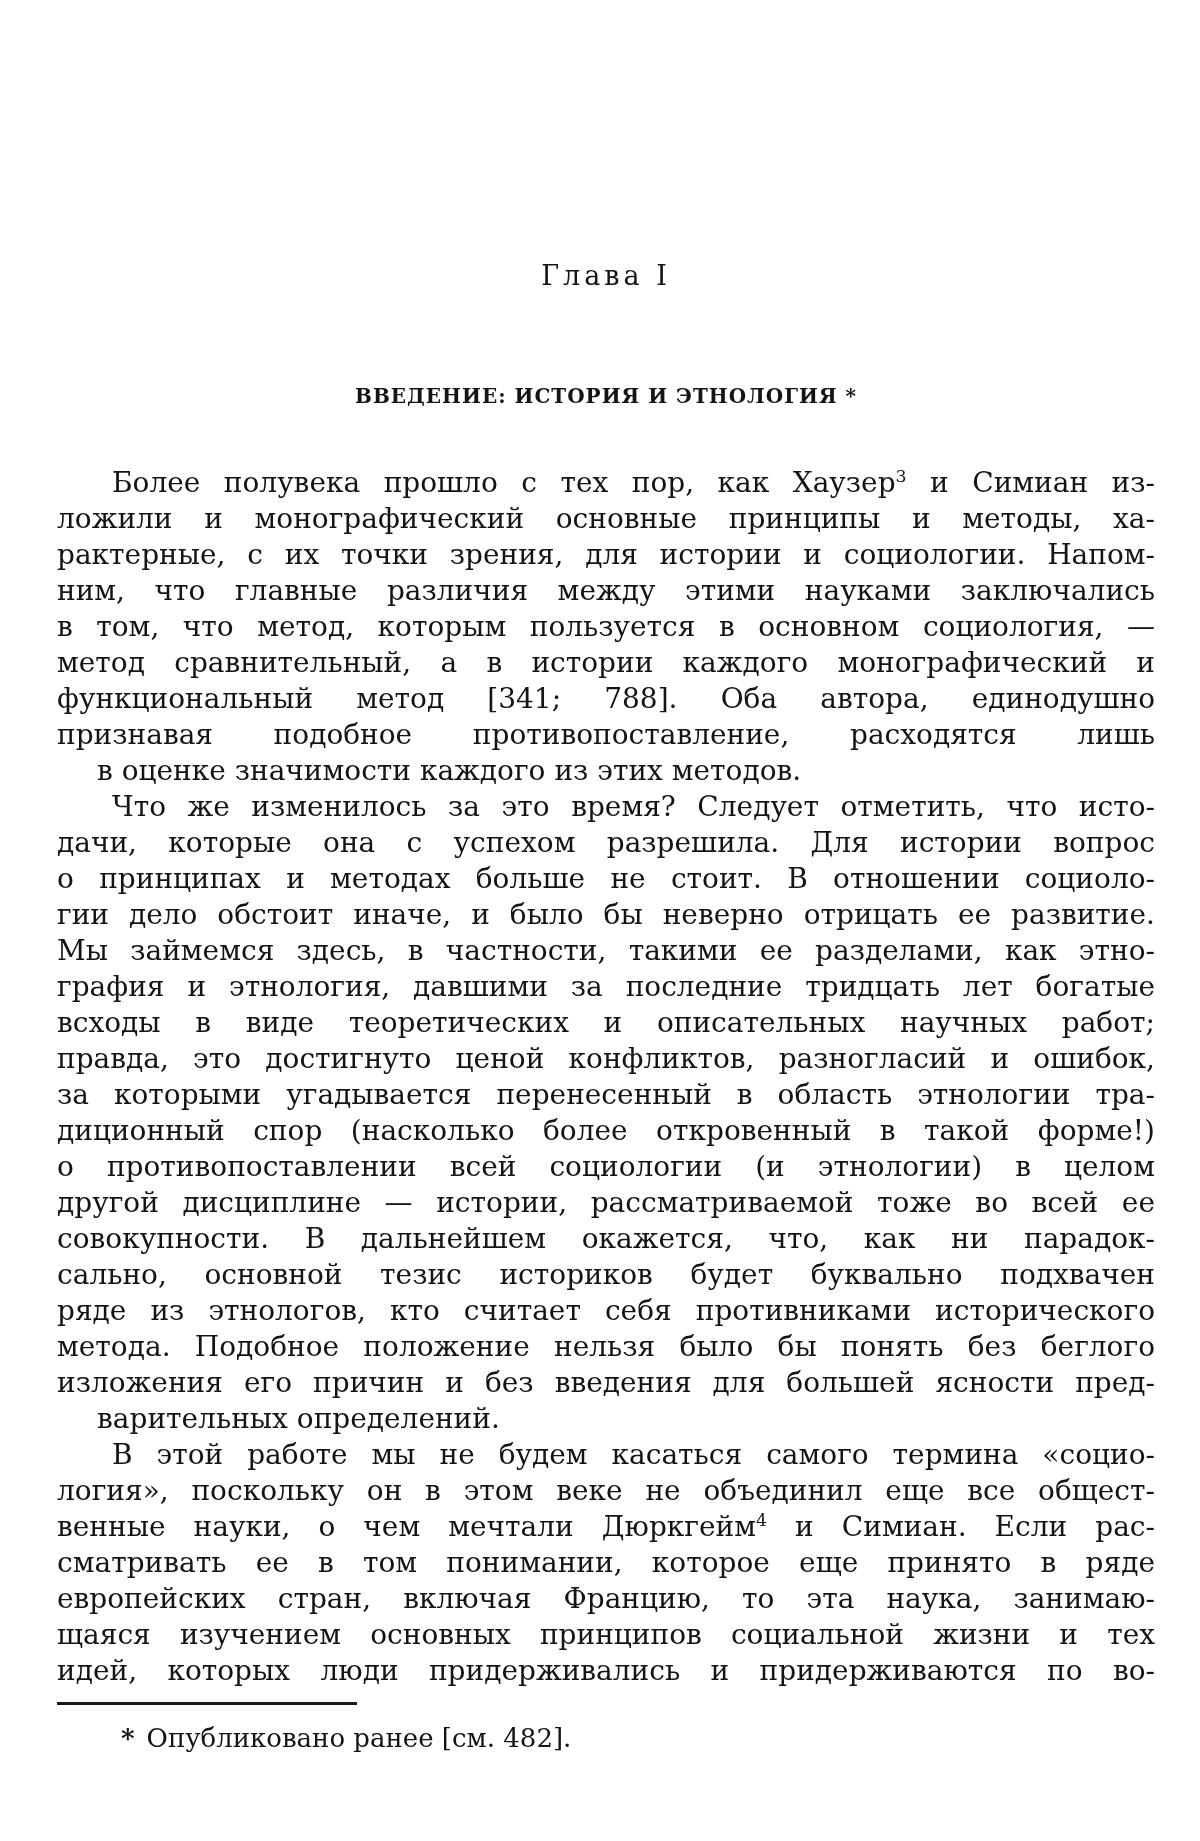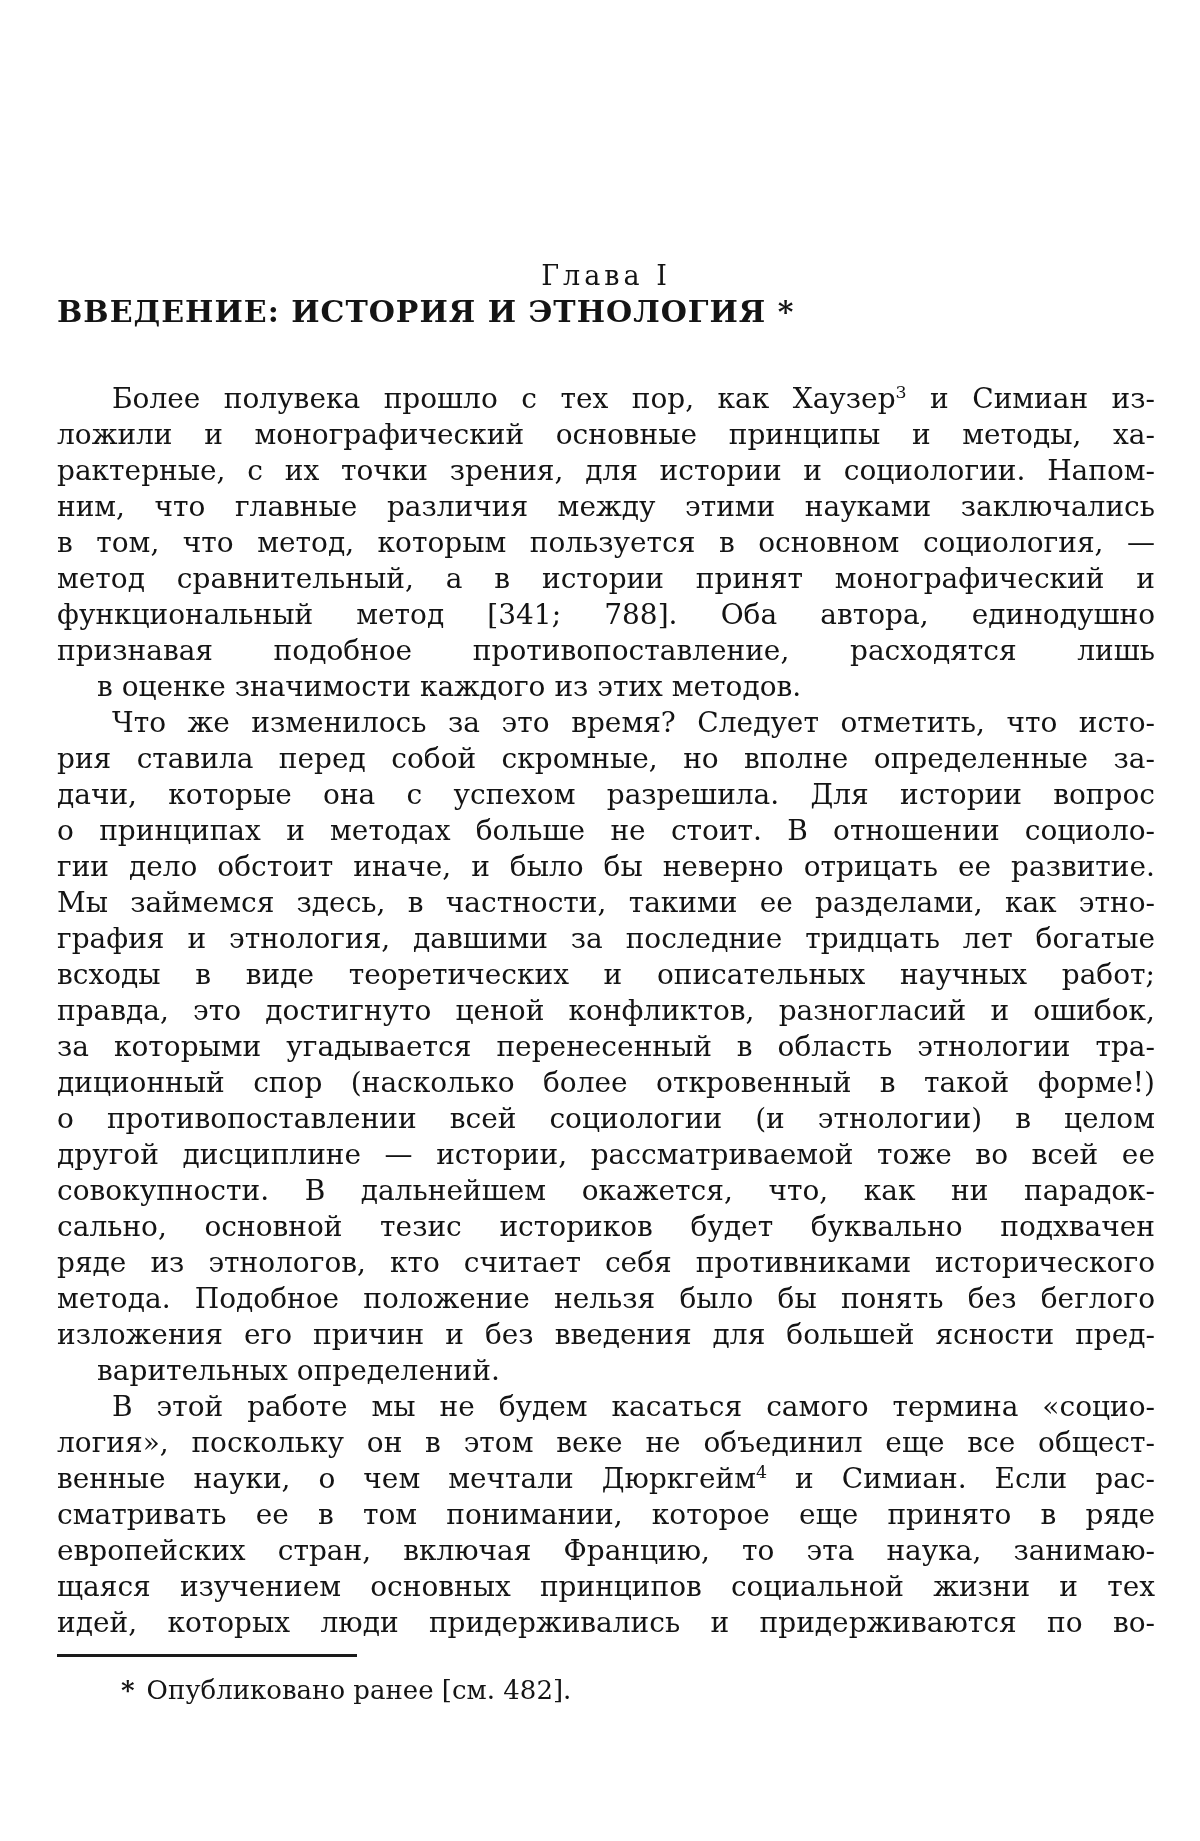--- a/index.html
+++ b/index.html
@@ -23,22 +23,23 @@
     width: 1098px;
   }
   .chapter-heading {
     text-align: center;
     font-size: 27px;
     line-height: 36px;
     letter-spacing: 4px;
     font-weight: 500;
   }
   .page-title {
-    text-align: left;
-    font-size: 30px;
+    margin-top: 84px;
+    text-align: center;
+    font-size: 20px;
     line-height: 36px;
     font-weight: bold;
     letter-spacing: 1px;
   }
   .body-text {
     margin-top: 51px;
     font-size: 28px;
   }
   .paragraph { margin: 0; }
   .line {
@@ -85,28 +86,27 @@
   <div class="text-col">
     <div class="chapter-heading">Глава I</div>
     <div class="page-title">ВВЕДЕНИЕ: ИСТОРИЯ И ЭТНОЛОГИЯ *</div>
     <div class="body-text">
         <div class="paragraph">
           <div class="line indent">Более полувека прошло с тех пор, как Хаузер<sup>3</sup> и Симиан из-</div>
           <div class="line">ложили и монографический основные принципы и методы, ха-</div>
           <div class="line">рактерные, с их точки зрения, для истории и социологии. Напом-</div>
           <div class="line">ним, что главные различия между этими науками заключались</div>
           <div class="line">в том, что метод, которым пользуется в основном социология, —</div>
-          <div class="line">метод сравнительный, а в истории принят монографический и</div>
+          <div class="line">метод сравнительный, а в истории каждого монографический и</div>
           <div class="line">функциональный метод [341; 788]. Оба автора, единодушно</div>
           <div class="line">признавая подобное противопоставление, расходятся лишь</div>
           <div class="line last">в оценке значимости каждого из этих методов.</div>
         </div>
         <div class="paragraph">
           <div class="line indent">Что же изменилось за это время? Следует отметить, что исто-</div>
-          <div class="line">рия ставила перед собой скромные, но вполне определенные за-</div>
           <div class="line">дачи, которые она с успехом разрешила. Для истории вопрос</div>
           <div class="line">о принципах и методах больше не стоит. В отношении социоло-</div>
           <div class="line">гии дело обстоит иначе, и было бы неверно отрицать ее развитие.</div>
           <div class="line">Мы займемся здесь, в частности, такими ее разделами, как этно-</div>
           <div class="line">графия и этнология, давшими за последние тридцать лет богатые</div>
           <div class="line">всходы в виде теоретических и описательных научных работ;</div>
           <div class="line">правда, это достигнуто ценой конфликтов, разногласий и ошибок,</div>
           <div class="line">за которыми угадывается перенесенный в область этнологии тра-</div>
           <div class="line">диционный спор (насколько более откровенный в такой форме!)</div>
           <div class="line">о противопоставлении всей социологии (и этнологии) в целом</div>

